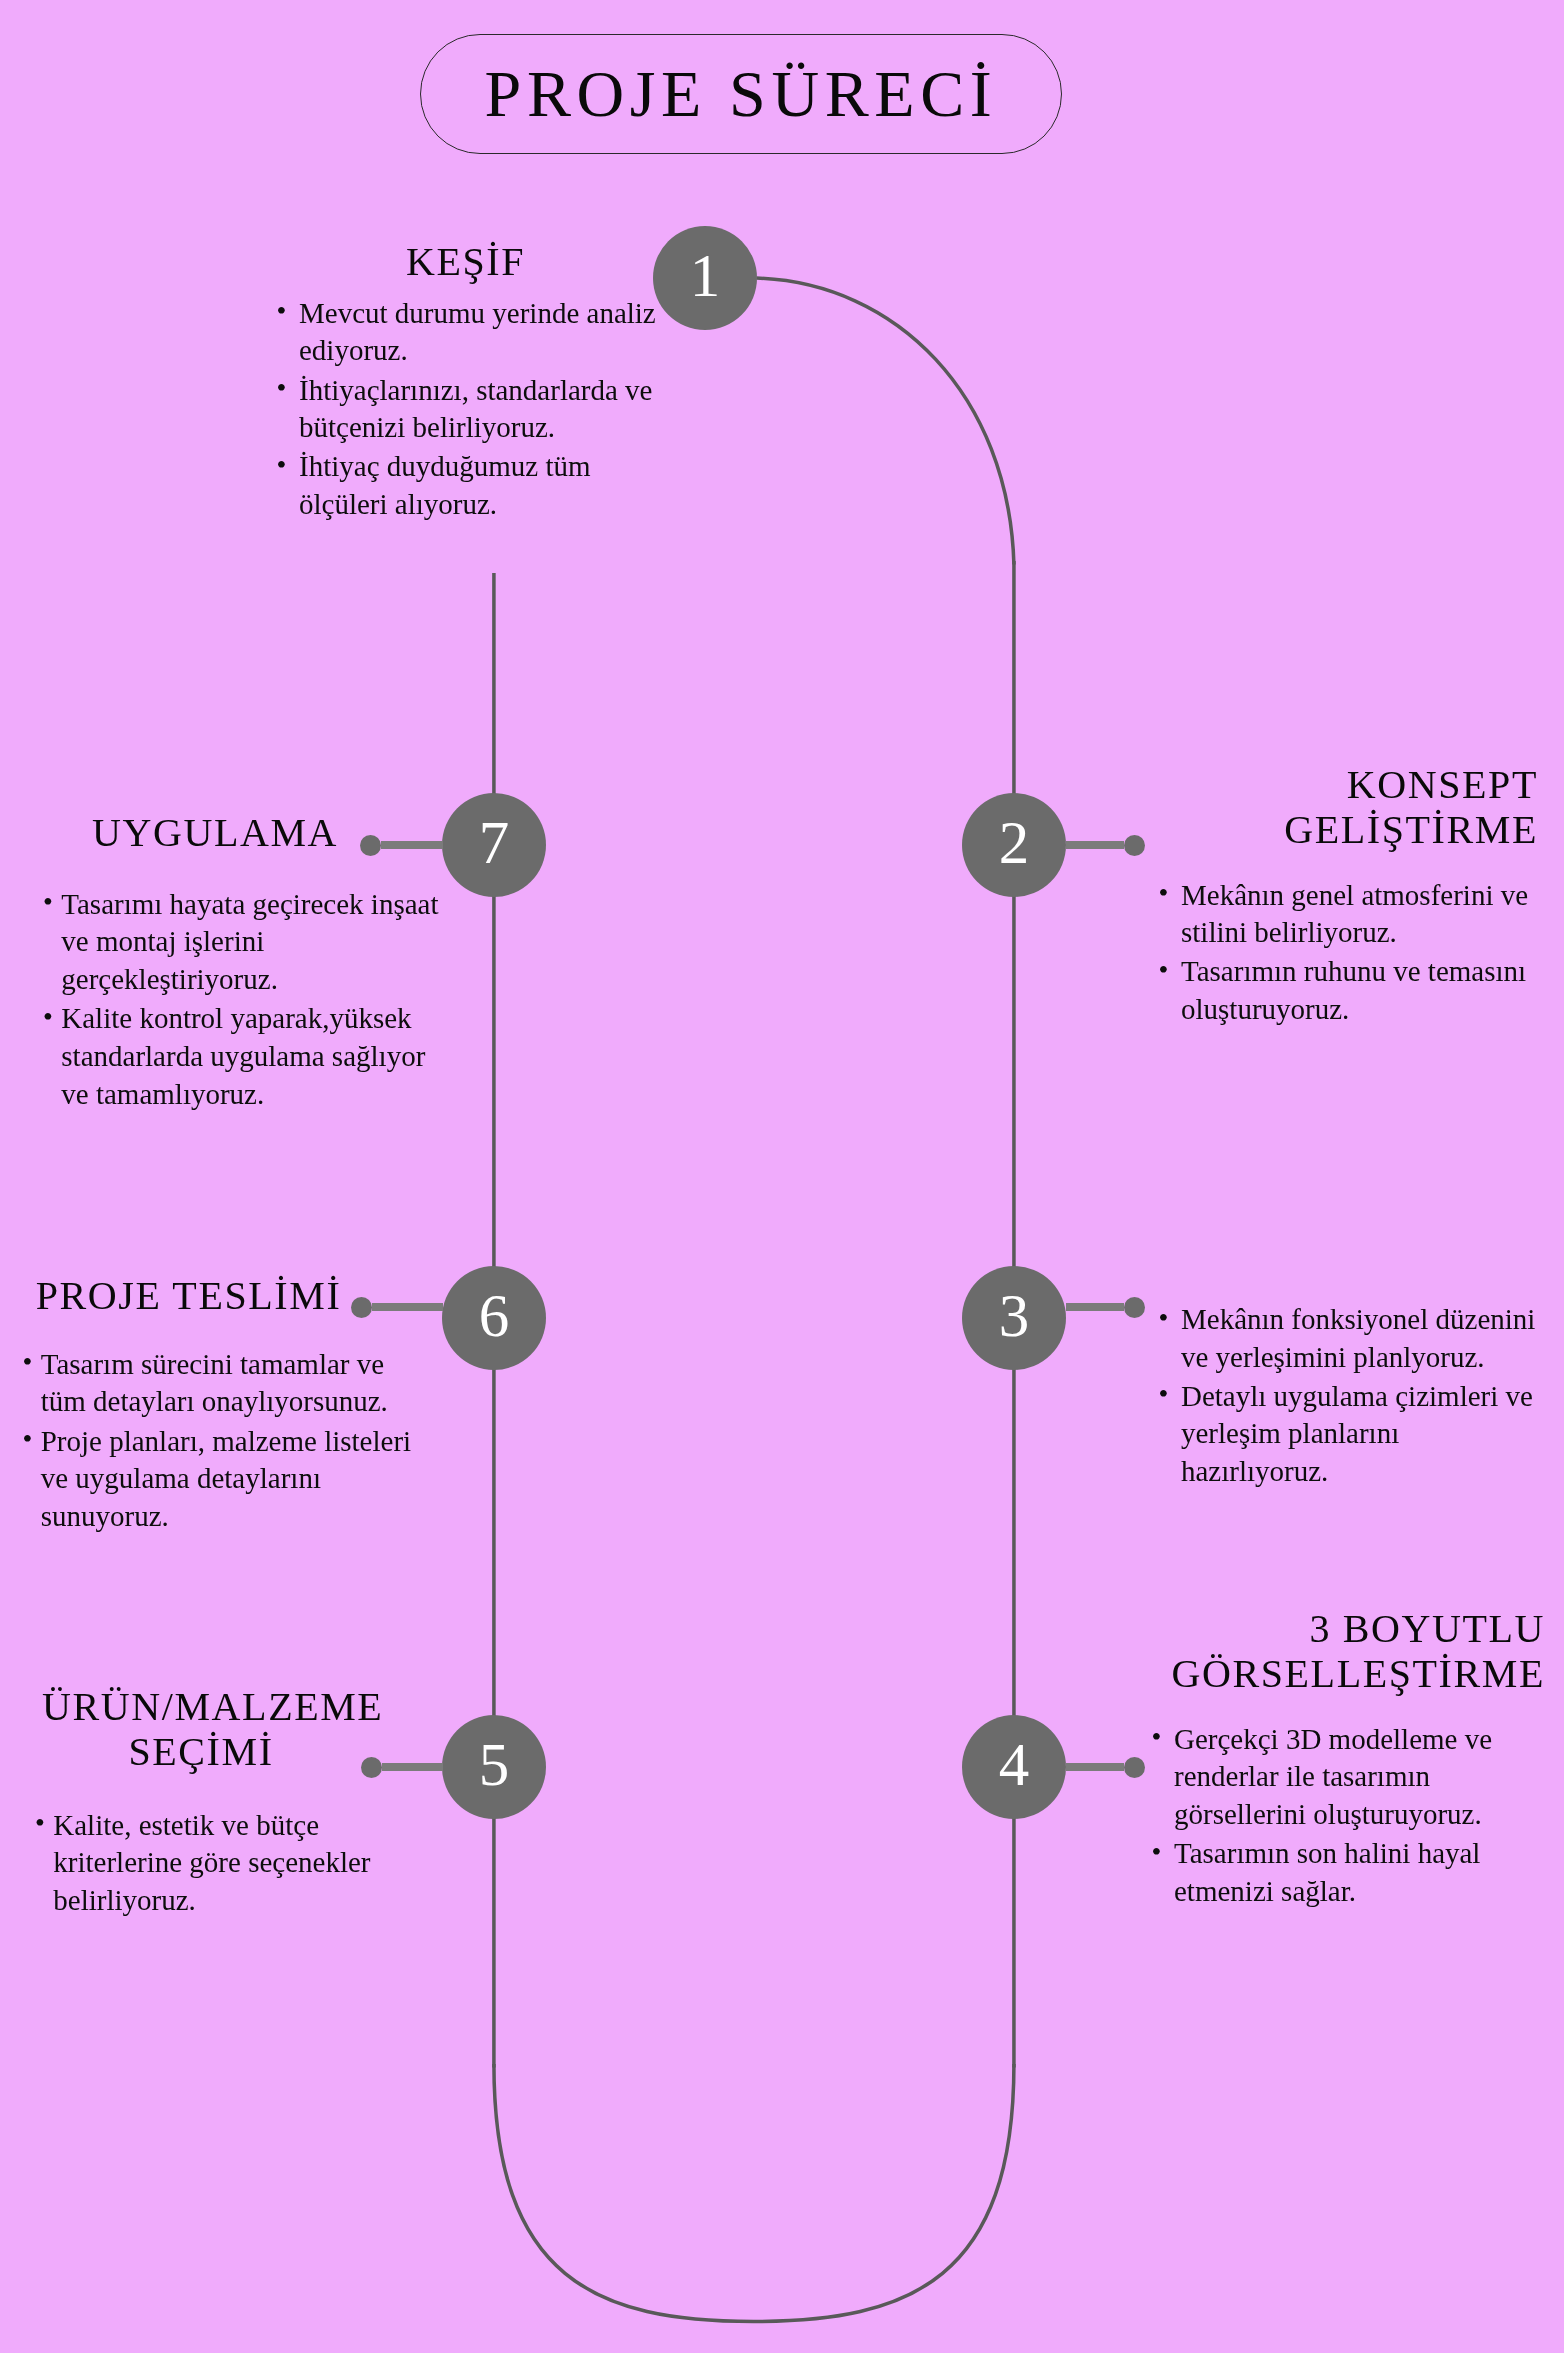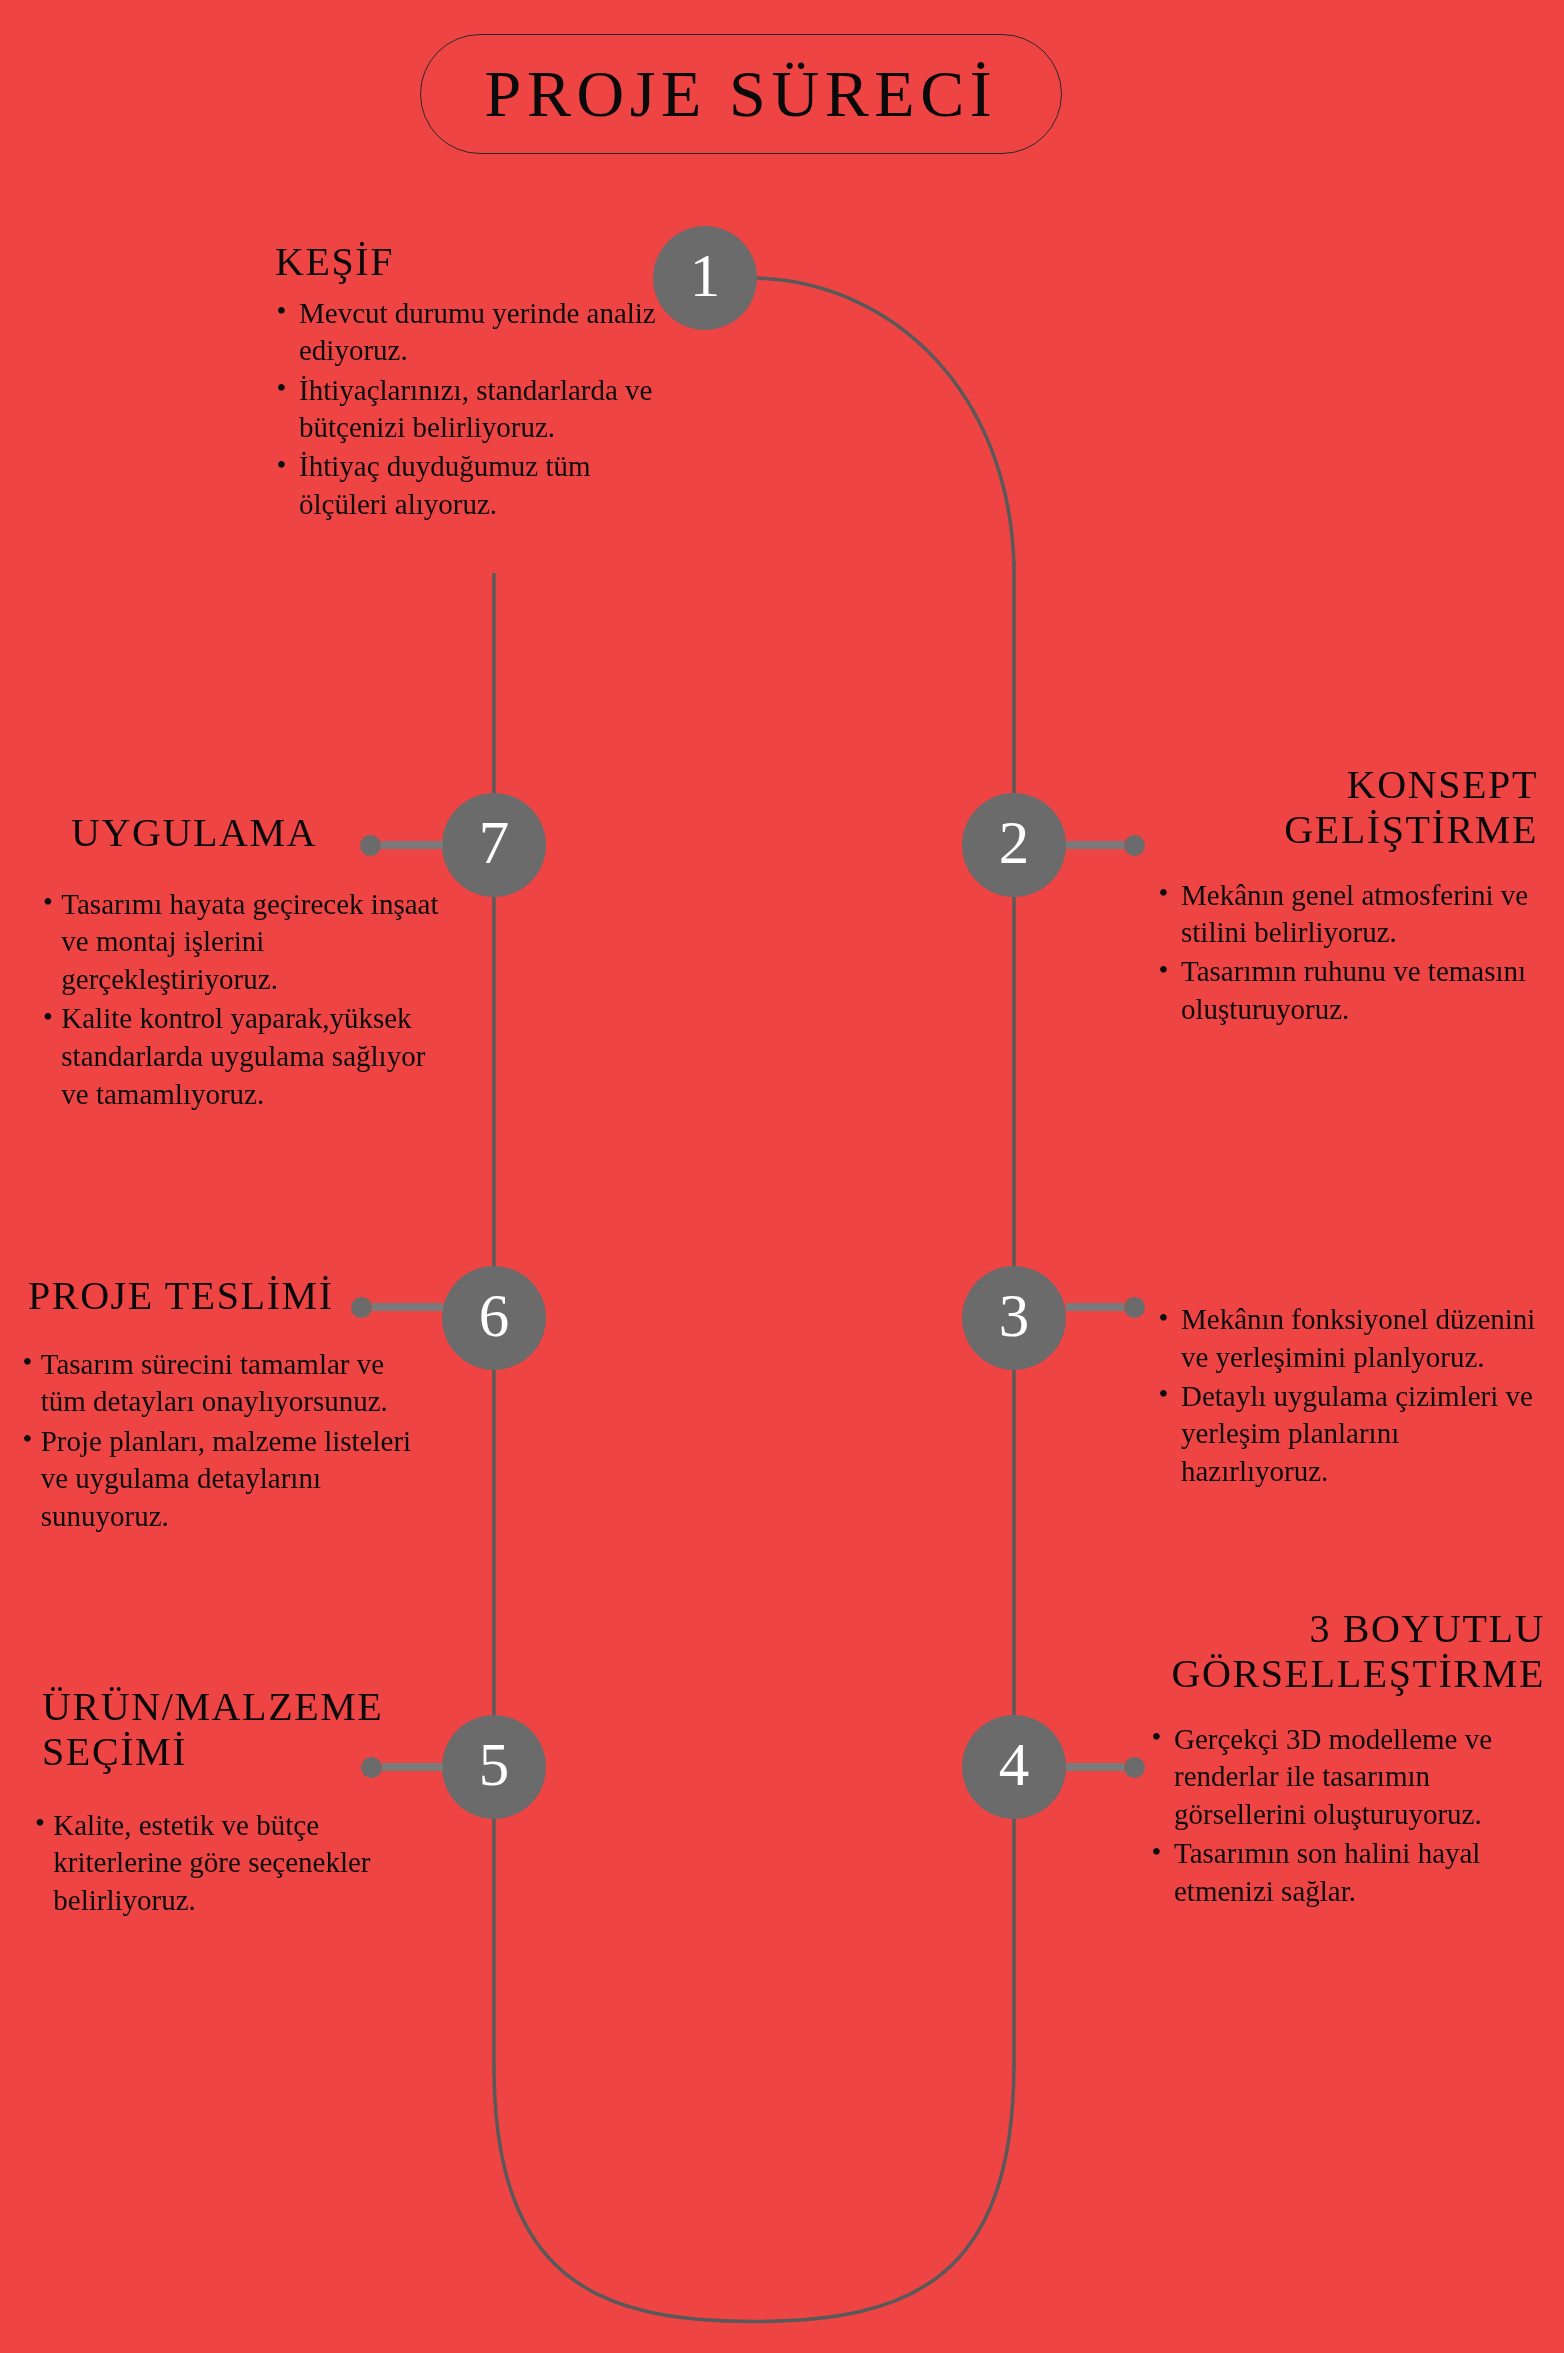--- a/index.html
+++ b/index.html
@@ -9,21 +9,21 @@
   }
   body {
     font-family: "Liberation Serif", "DejaVu Serif", serif;
     color: #0a0a0a;
   }
 
   #page {
     position: relative;
     width: 1565px;
     height: 2354px;
-    background: #ef4444;
+    background: #f0abfc;
     overflow: hidden;
   }
 
   
   .title-pill {
     position: absolute;
     left: 420px;
     top: 34px;
     width: 642px;
     height: 120px;
@@ -97,21 +97,21 @@
   
   .step { position: absolute; }
 
   .step-head {
     font-size: 40px;
     letter-spacing: 1.6px;
     line-height: 1.12;
     color: #0a0a0a;
     white-space: pre-line;
   }
-  .step.left .step-head  { text-align: left; }
+  .step.left .step-head  { text-align: center; }
   .step.right .step-head { text-align: right; }
 
   .bullets {
     list-style: none;
     margin: 0;
     padding: 0;
     font-size: 29px;
     line-height: 1.30;
     color: #0d0d0d;
   }

